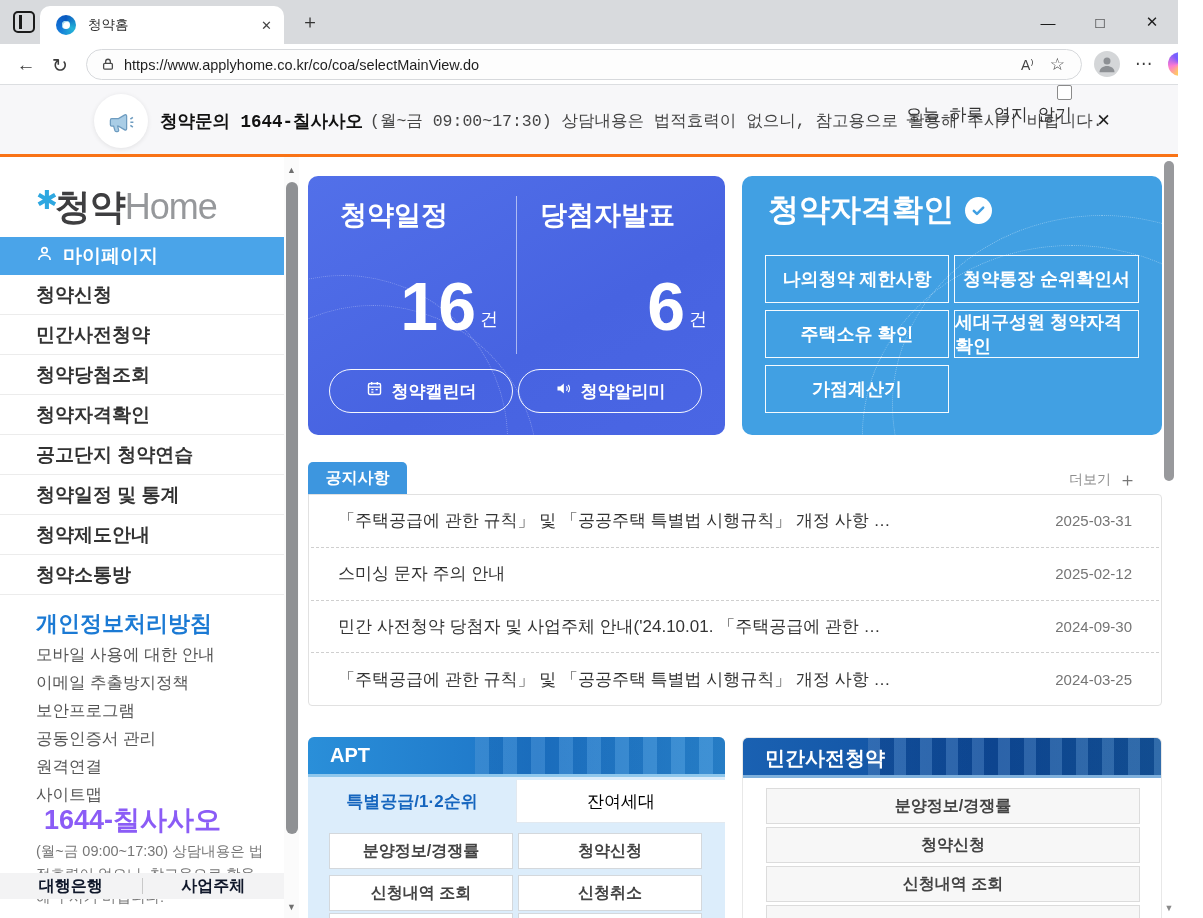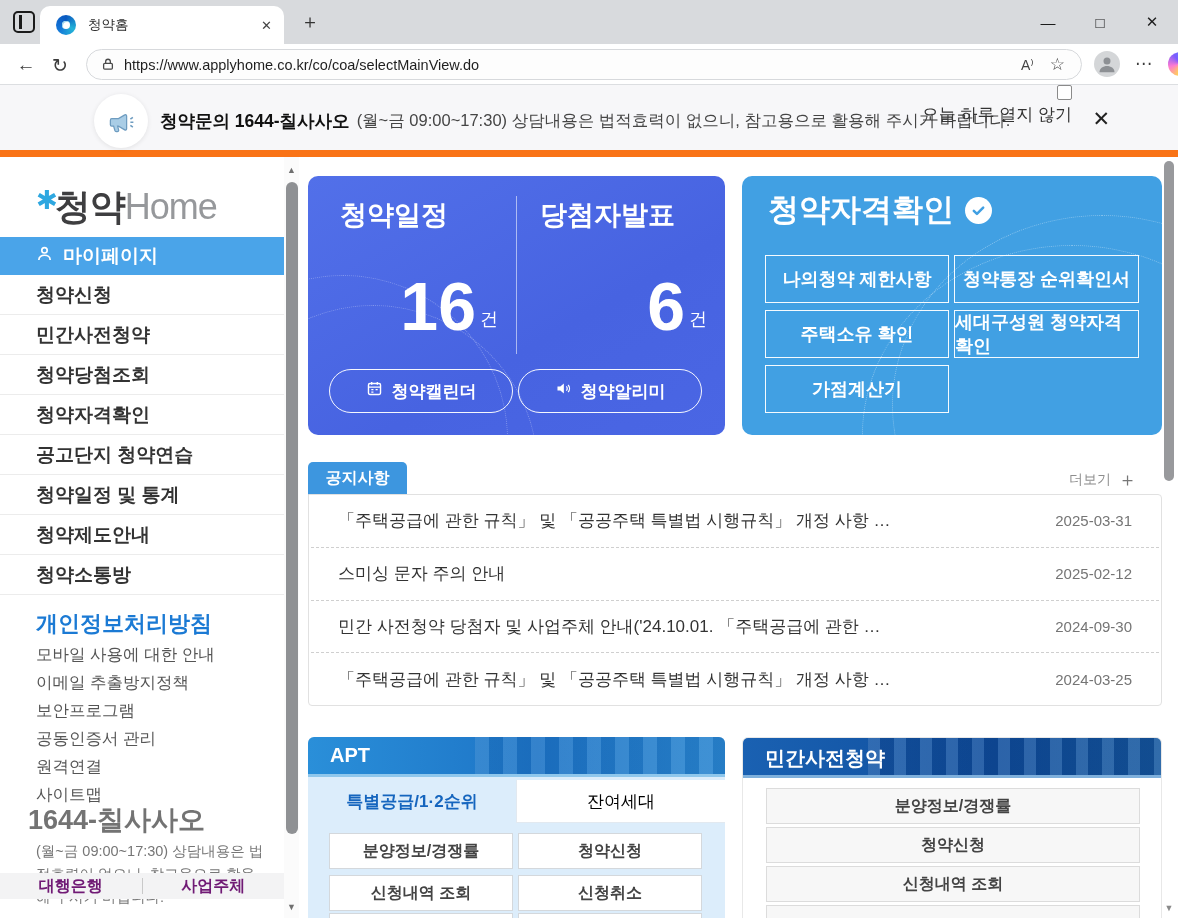--- a/index.html
+++ b/index.html
@@ -31,21 +31,21 @@
   .avatar { position:absolute; left:1094px; top:7px; width:26px; height:26px; border-radius:50%; background:#d4d6d8; overflow:hidden; }
   .avatar svg { display:block; margin:3px auto 0; }
   .more-dots { position:absolute; left:1132px; top:7px; width:24px; height:26px; font-size:17px; color:#3c3c3c; text-align:center; line-height:26px; letter-spacing:1px; }
   .copilot { position:absolute; left:1168px; top:8px; width:24px; height:24px; border-radius:50%;
              background:conic-gradient(from 40deg,#5f8bff,#2fc4f3,#ffd84d,#ff7bd1,#7a5cff,#5f8bff); }
 
   
   .page { position:absolute; top:85px; left:0; right:0; bottom:0; background:#fff; }
 
   
-  .banner { position:absolute; top:0; left:0; right:0; height:72px; background:#f7f7f9; border-bottom:7px solid #f97316; }
+  .banner { position:absolute; top:0; left:0; right:0; height:72px; background:#f7f7f9; border-bottom:3px solid #f97316;font-family:Liberation Mono, monospace; }
   .banner-icon { position:absolute; left:94px; top:9px; width:54px; height:54px; border-radius:50%; background:#fff; box-shadow:0 1px 5px rgba(0,0,0,.09); display:flex; align-items:center; justify-content:center; }
   .banner-text { position:absolute; left:160px; top:0; height:72px; display:flex; align-items:center; gap:7px; }
   .banner-bold { font-size:17.5px; font-weight:bold; color:#111; }
   .banner-normal { font-size:16.5px; color:#454545; }
   .banner-dismiss { position:absolute; right:106px; top:0; height:72px; display:flex; align-items:flex-end; gap:3px;flex-direction:column; }
   .checkbox { width:15px; height:15px; border:1.5px solid #8a8a8a; border-radius:2px; background:#fff; }
   .dismiss-label { font-size:17px; color:#333; }
   .banner-close { position:absolute; right:68px; top:22px; font-size:21px; color:#222; }
 
   
@@ -53,24 +53,24 @@
   .logo { position:absolute; left:36px; top:26px; font-size:36px; letter-spacing:-1px; white-space:nowrap; }
   .logo .star { color:#2ea7e0; font-size:26px; vertical-align:10px; margin-right:-2px; }
   .logo .front { color:#3e3e40; font-weight:bold; }
   .logo .back { color:#96989b; font-weight:500; }
   .mypage { position:absolute; left:0; top:80px; width:284px; height:38px; background:#4aa4e9; color:#fff; display:flex; align-items:center; gap:10px; padding-left:36px; font-size:19px; font-weight:bold; }
   .menu { position:absolute; left:0; top:118px; width:284px; }
   .menu-item { height:40px; line-height:40px; padding-left:36px; font-size:19px; font-weight:bold; color:#333; border-bottom:1px solid #ececec; }
   .privacy { position:absolute; left:36px; top:452px; font-size:22px; font-weight:bold; color:#1b7ad4; }
   .side-links { position:absolute; left:36px; top:483px; }
   .side-link { font-size:16.5px; color:#555; line-height:28px; }
-  .phone { position:absolute; left:28px; top:645px; font-size:27px; font-weight:bold; color:#737373; }
+  .phone { position:absolute; left:44px; top:645px; font-size:27px; font-weight:bold; color:#8b5cf6; }
   .phone-note { position:absolute; left:36px; top:683px; width:230px; font-size:14.5px; color:#767676; line-height:23px; }
   .side-footer { position:absolute; left:0; top:716px; width:284px; height:26px; background:#f3f3f4; display:flex; align-items:center; }
-  .side-footer .cell { flex:1; text-align:center; font-size:16px; font-weight:bold; color:#701a75; }
+  .side-footer .cell { flex:1; text-align:center; font-size:16px; font-weight:bold; color:#0f172a; }
   .side-footer .vdiv { width:1px; height:16px; background:#c9c9c9; }
 
   
   .side-scroll { position:absolute; left:284px; top:72px; bottom:0; width:15px; background:#fbfbfb; }
   .side-scroll .arrow { position:absolute; left:0; width:15px; text-align:center; font-size:9px; color:#707070; }
   .side-scroll .thumb { position:absolute; left:1.5px; top:25px; width:12px; height:652px; background:#8f9194; border-radius:6px; }
 
   
   .main { position:absolute; left:300px; top:72px; right:0; bottom:0; }
 

